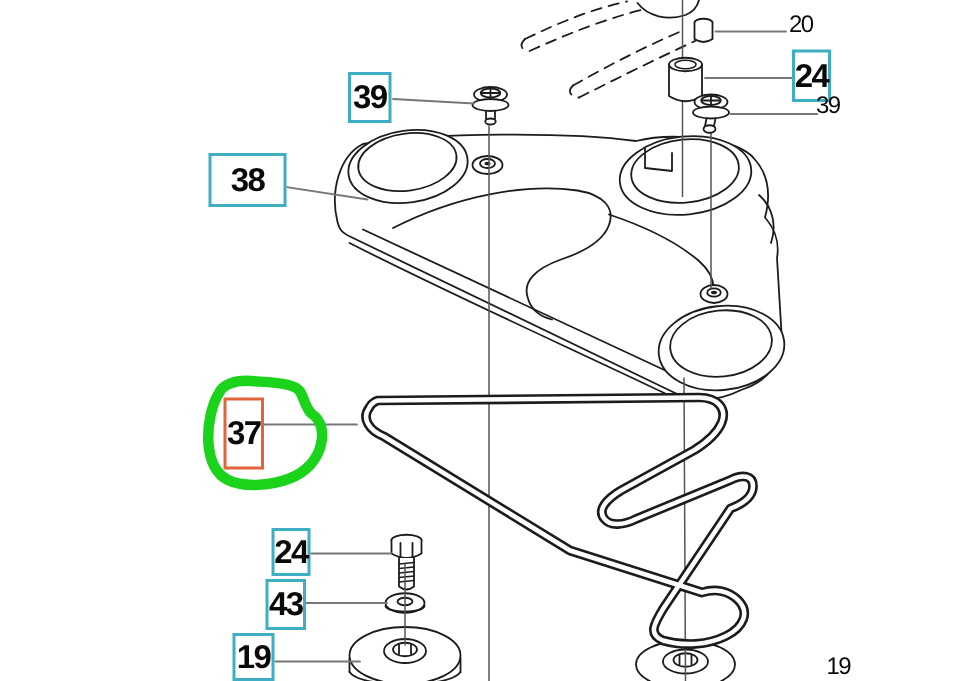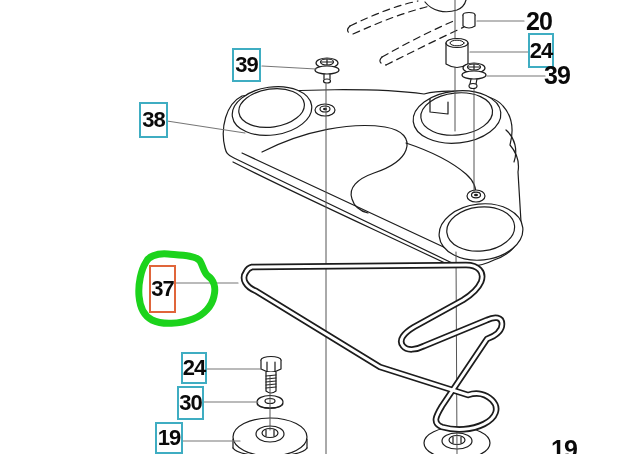--- a/index.html
+++ b/index.html
@@ -30,21 +30,21 @@
   .dark{fill:var(--line);stroke:none;}
   .green-loop{stroke:var(--highlight-green);stroke-width:7;fill:none;stroke-linejoin:round;stroke-linecap:round;}
   .callout-box{
     position:absolute;display:flex;align-items:center;justify-content:center;
     background:#ffffff;border:2px solid var(--teal-box);
     font-weight:bold;font-size:22px;color:var(--label-text);letter-spacing:-1px;
     box-sizing:border-box;z-index:5;
   }
   .callout-box.orange{border-color:var(--orange-box);}
   .callout-plain{
-    position:absolute;font-weight:bold;font-size:25px;color:var(--label-text);
+    position:absolute;font-weight:normal;font-size:16px;color:var(--label-text);
     letter-spacing:-1px;z-index:5;line-height:1;
   }
 </style>
 </head>
 <body>
 
 <div class="stage">
 
   <svg width="644" height="454" viewBox="0 0 644 454">
     <g class="art">
@@ -244,25 +244,25 @@
   </svg>
 
   <div class="callout-plain" style="left:526px;top:9px;">20</div>
 
   <div class="callout-box" style="left:528px;top:33px;width:26px;height:35px;">24</div>
 
   <div class="callout-plain" style="left:544px;top:63px;">39</div>
 
   <div class="callout-box" style="left:232px;top:48px;width:29px;height:34px;">39</div>
 
-  <div class="callout-box" style="left:139px;top:102px;width:29px;height:36px;">38</div>
+  <div class="callout-box" style="left:139px;top:102px;width:52px;height:36px;">38</div>
 
   <div class="callout-box orange" style="left:149px;top:265px;width:27px;height:48px;">37</div>
 
   <div class="callout-box" style="left:181px;top:352px;width:26px;height:32px;">24</div>
 
-  <div class="callout-box" style="left:177px;top:386px;width:27px;height:34px;">30</div>
+  <div class="callout-box" style="left:177px;top:386px;width:27px;height:34px;">43</div>
 
   <div class="callout-box" style="left:155px;top:422px;width:28px;height:32px;">19</div>
 
   <div class="callout-plain" style="left:551px;top:437px;">19</div>
 
 </div>
 
 </body></html>

